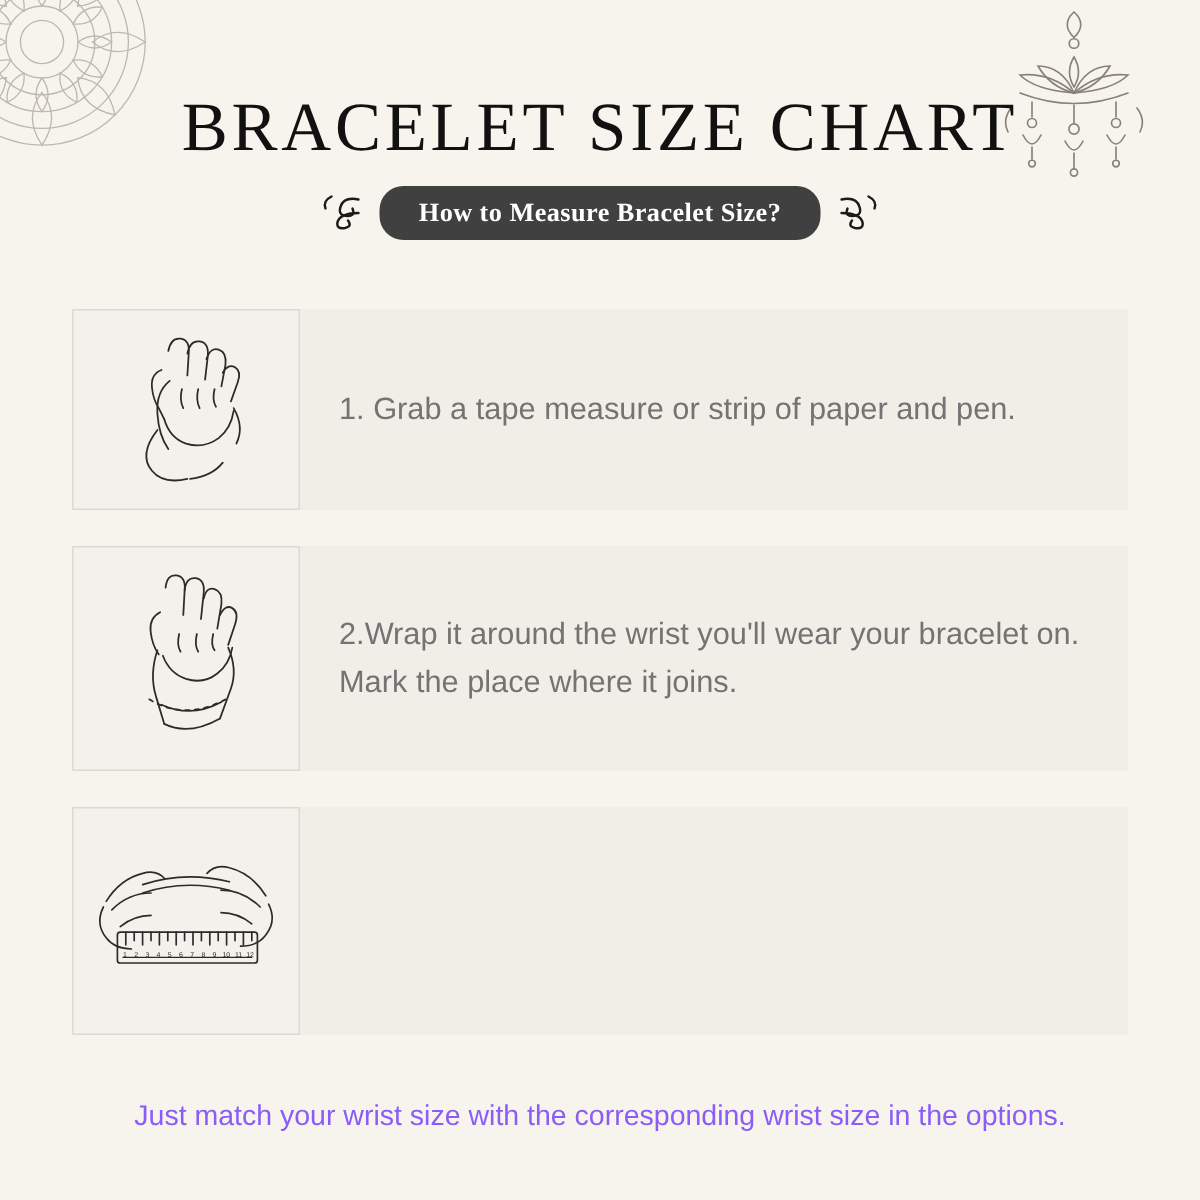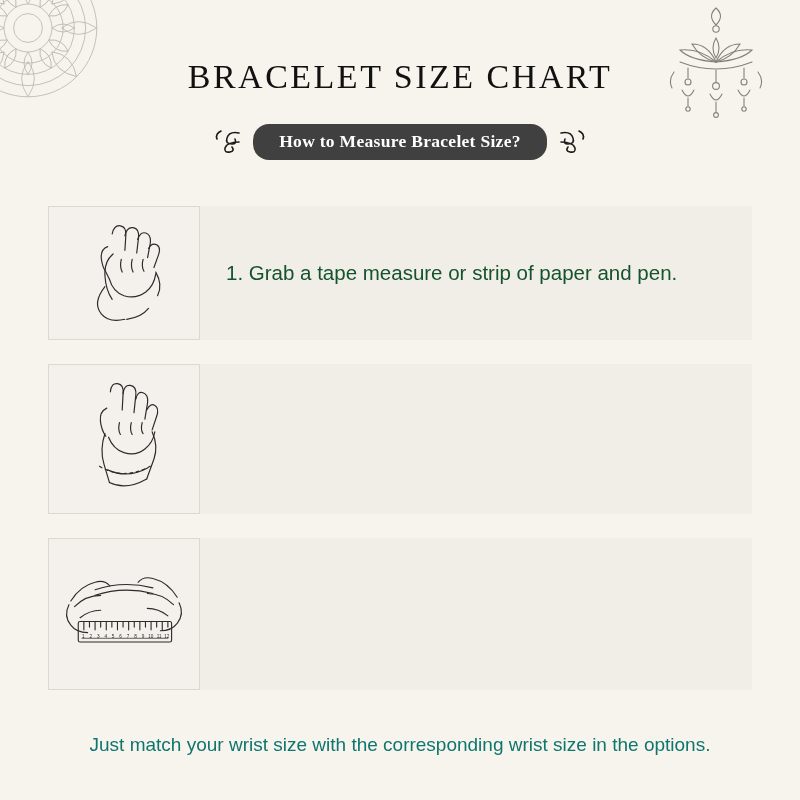--- a/index.html
+++ b/index.html
@@ -37,21 +37,21 @@
   }
 
   
   .title {
     position: absolute;
     top: 58px;
     left: 0;
     width: 100%;
     text-align: center;
     font-family: "Liberation Serif", serif;
-    font-size: 34px;
+    font-size: 46px;
     letter-spacing: 2.5px;
     font-weight: 400;
     color: #111;
   }
 
   .subtitle-row {
     position: absolute;
     top: 124px;
     left: 0;
     width: 100%;
@@ -101,35 +101,35 @@
     align-items: center;
     justify-content: center;
   }
   .step-text {
     flex: 1;
     display: flex;
     align-items: center;
     padding: 14px 18px 14px 26px;
     font-size: 20.5px;
     line-height: 1.55;
-    color: #14532d;
+    color: #737373;
   }
   .step-1 .step-img, .step-1 { height: 134px; }
   .step-2 .step-img, .step-2 { height: 150px; }
   .step-3 .step-img, .step-3 { height: 152px; }
 
   
   .footer {
     position: absolute;
     bottom: 44px;
     left: 0;
     width: 100%;
     text-align: center;
     font-size: 19px;
-    color: #0f766e;
+    color: #8b5cf6;
   }
 
   svg.line-art { display: block; }
 </style>
 </head>
 <body>
 
 <svg class="mandala-corner line-art" viewBox="0 0 200 200">
   <g fill="none" stroke="#8d8880" stroke-width="1.1">
     <circle cx="100" cy="100" r="18"></circle>
@@ -245,20 +245,21 @@
           <path d="M48 64 q5 13 17 17 q13 4 23 -4 q9 -7 11 -19"></path>
           <path d="M44 60 q-6 18 -1 34 l6 20"></path>
           <path d="M96 58 q7 16 2 30 l-8 22"></path>
           <path d="M49 114 q18 9 41 -4"></path>
           <path d="M47 100 q22 10 44 -2"></path>
           <path d="M38 96 q26 16 56 0" stroke-dasharray="3 4"></path>
           <path d="M60 48 q-2 8 1 13 M73 48 q-2 8 1 13 M85 48 q-2 8 1 12"></path>
         </g>
       </svg>
     </div>
+    <div class="step-text">2.Wrap it around the wrist you'll wear your bracelet on. Mark the place where it joins.</div>
   </div>
 
   <div class="step step-3">
     <div class="step-img">
       <svg class="line-art" viewBox="0 0 150 132" width="140" height="124">
         <g fill="none" stroke="#2b2b2b" stroke-width="1.2" stroke-linecap="round" stroke-linejoin="round">
 
           <path d="M18 52 q10 -16 26 -20 q10 -3 16 4"></path>
           <path d="M22 58 q12 -12 28 -12"></path>
           <path d="M28 70 q10 -8 22 -8"></path>

